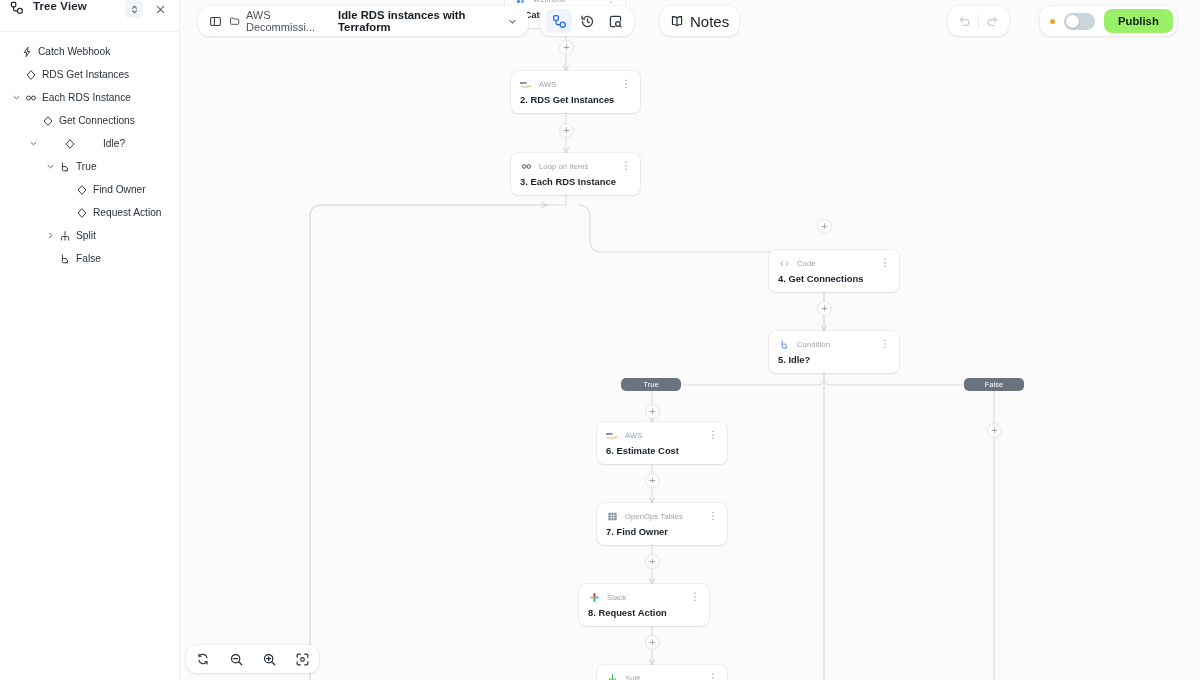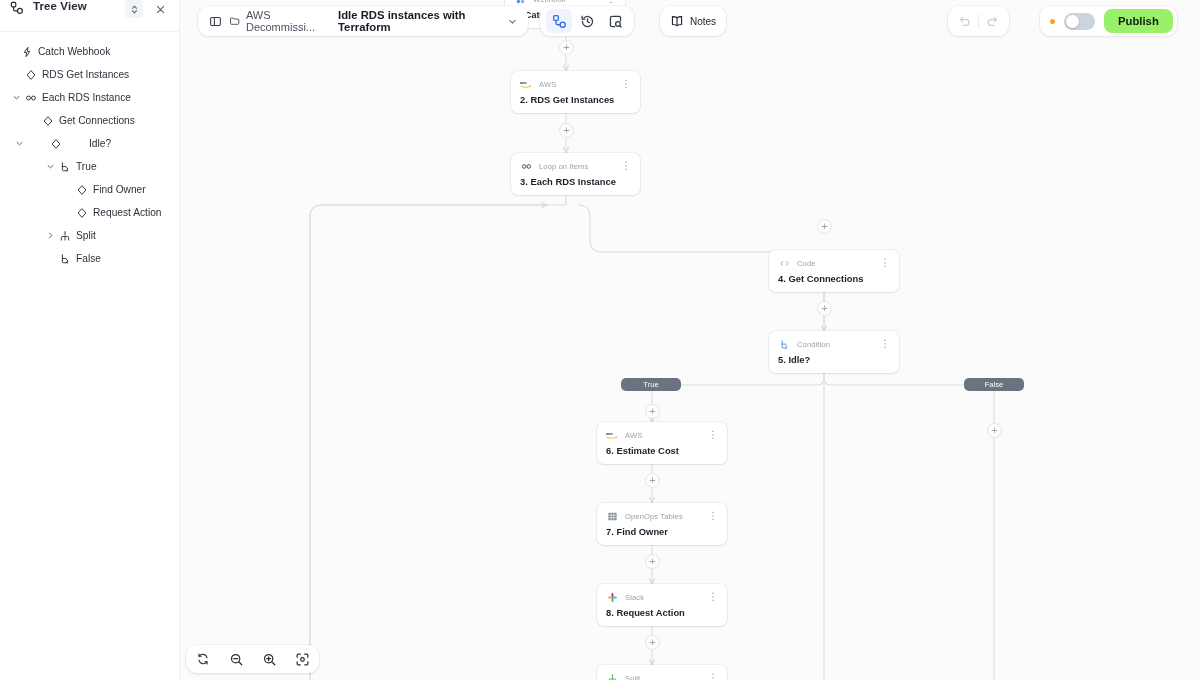--- a/index.html
+++ b/index.html
@@ -113,21 +113,21 @@
     position: absolute; left: 540px; top: 6px;
     padding: 0 6px; gap: 2px;
   }
   .tb-mid .tb-icon-btn { width: 26px; height: 24px; }
   .tb-mid .tb-icon-btn.active { background: #eef3fe; color: #2f6fe4; }
 
   .tb-notes {
     position: absolute; left: 660px; top: 6px;
     padding: 0 10px; gap: 6px; cursor: pointer;
   }
-  .tb-notes .lbl { font-size: 10px; color: #20262f; }
+  .tb-notes .lbl { font-size: 15px; color: #20262f; }
 
   .tb-undo {
     position: absolute; left: 948px; top: 6px;
     padding: 0 4px; gap: 0px;
   }
   .tb-undo .tb-icon-btn { color: #c9cdd4; width: 26px; height: 24px; cursor: default; }
   .tb-sep { width: 1px; height: 14px; background: #e9ebee; }
 
   .tb-right {
     position: absolute; left: 1040px; top: 6px;
@@ -280,21 +280,21 @@
               <path d="M3.6 6.2 8 10.4l4.4-4.2"></path>
             </svg>
           </span>
           <span class="t-icon">
             <svg width="12" height="12" viewBox="0 0 16 16" fill="none" stroke="#2b313c" stroke-width="1.25" stroke-linejoin="round">
               <path d="M8 2.2 13.2 8 8 13.8 2.8 8z"></path>
             </svg>
           </span>
           <span class="t-label">Get Connections</span>
         </div>
-        <div class="tree-row" style="padding-left: 13px; gap: 22px;">
+        <div class="tree-row" style="padding-left: 27px; gap: 22px;">
           <span class="caret">
             <svg width="9" height="9" viewBox="0 0 16 16" fill="none" stroke="currentColor" stroke-width="1.6" stroke-linecap="round" stroke-linejoin="round">
               <path d="M3.6 6.2 8 10.4l4.4-4.2"></path>
             </svg>
           </span>
           <span class="t-icon">
             <svg width="12" height="12" viewBox="0 0 16 16" fill="none" stroke="#2b313c" stroke-width="1.25" stroke-linejoin="round">
               <path d="M8 2.2 13.2 8 8 13.8 2.8 8z"></path>
             </svg>
           </span>
@@ -499,21 +499,21 @@
                 <g stroke="#ffffff" stroke-width="1">
                   <path d="M2 6.1h12M2 9.8h12M6 2.4v11.2M10 2.4v11.2"></path>
                 </g>
               </svg>
             </span>
             <span class="node-kind">OpenOps Tables</span>
             <span class="node-menu">⋮</span>
           </div>
           <div class="node-title">7. Find Owner</div>
         </div>
-        <div class="node" style="left: 417px; top: 584px; width: 130px;">
+        <div class="node" style="left: 399px; top: 584px; width: 130px;">
           <div class="node-top">
             <span class="node-logo">
               <svg width="11" height="11" viewBox="0 0 16 16">
                 <rect x="6.6" y="1.6" width="2.7" height="6.6" rx="1.35" fill="#e01e5a"></rect>
                 <rect x="6.6" y="7.8" width="2.7" height="6.6" rx="1.35" fill="#2eb67d"></rect>
                 <rect x="1.6" y="6.6" width="6.6" height="2.7" rx="1.35" fill="#ecb22e"></rect>
                 <rect x="7.8" y="6.6" width="6.6" height="2.7" rx="1.35" fill="#36c5f0"></rect>
               </svg>
             </span>
             <span class="node-kind">Slack</span>

